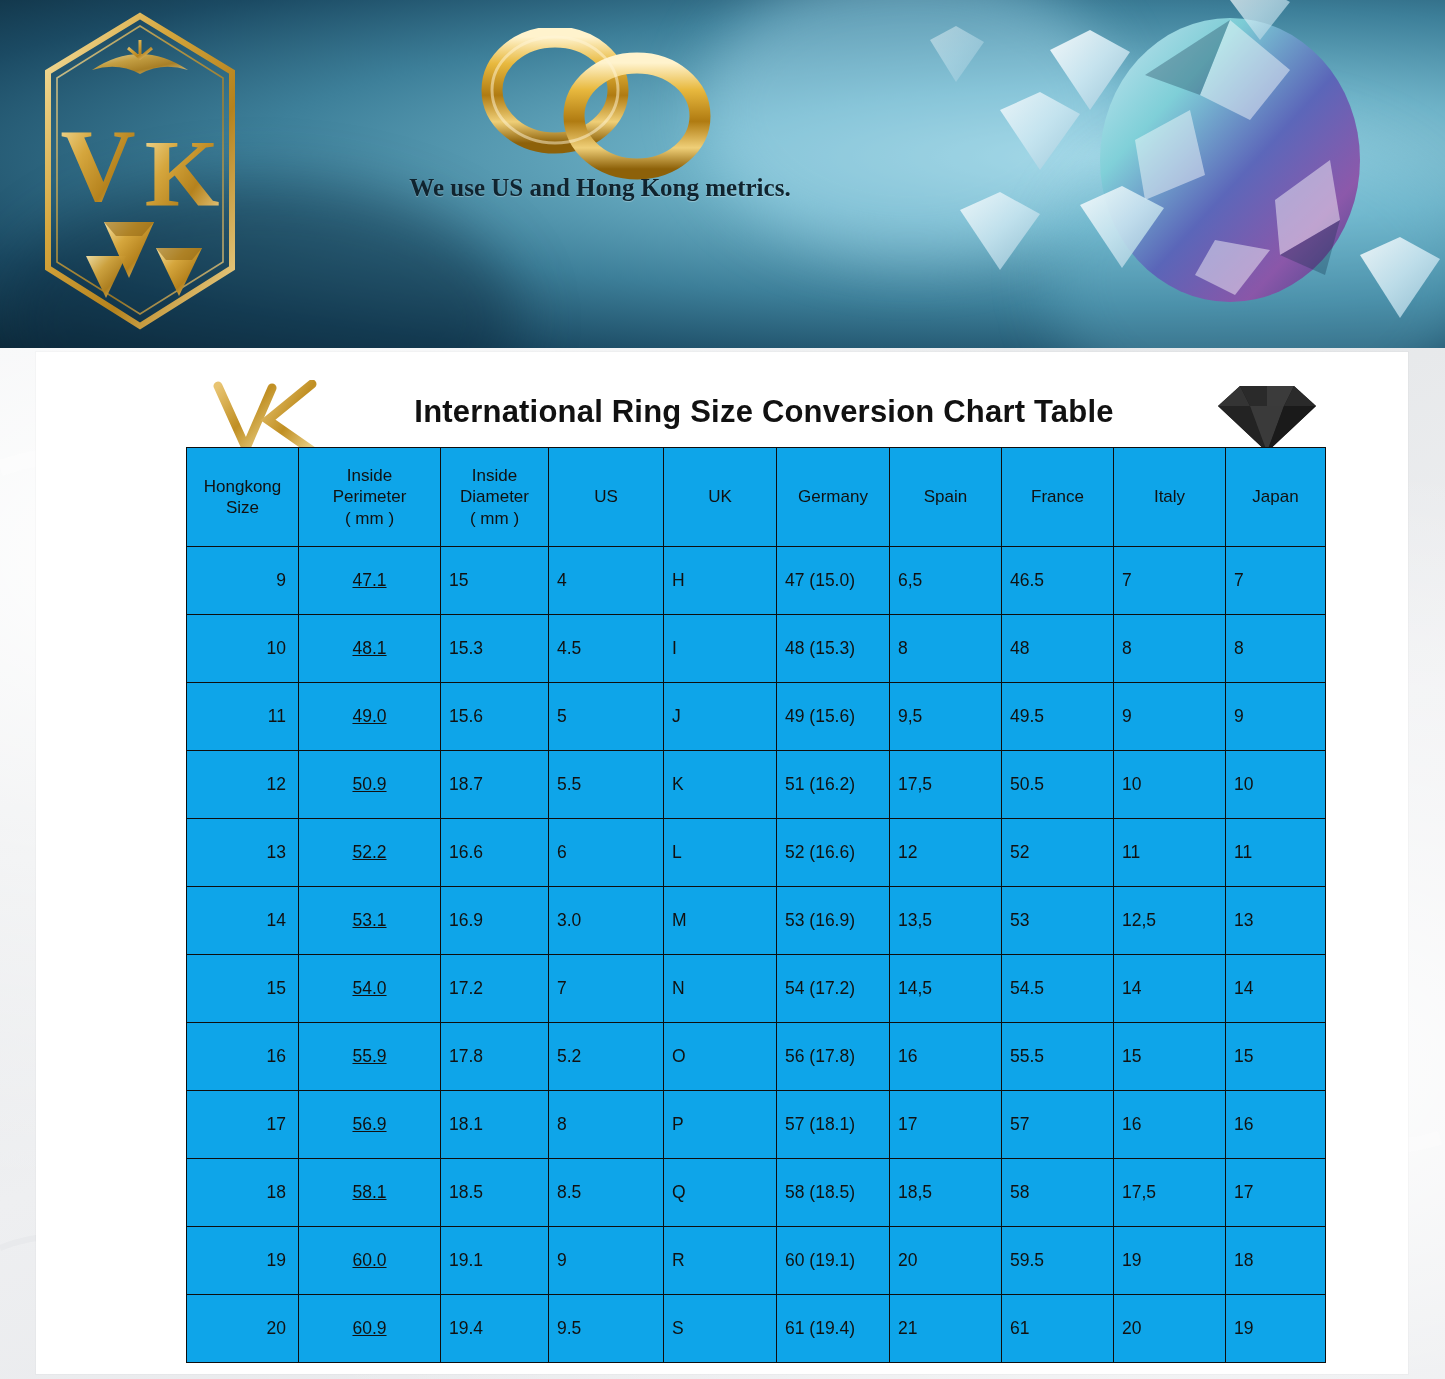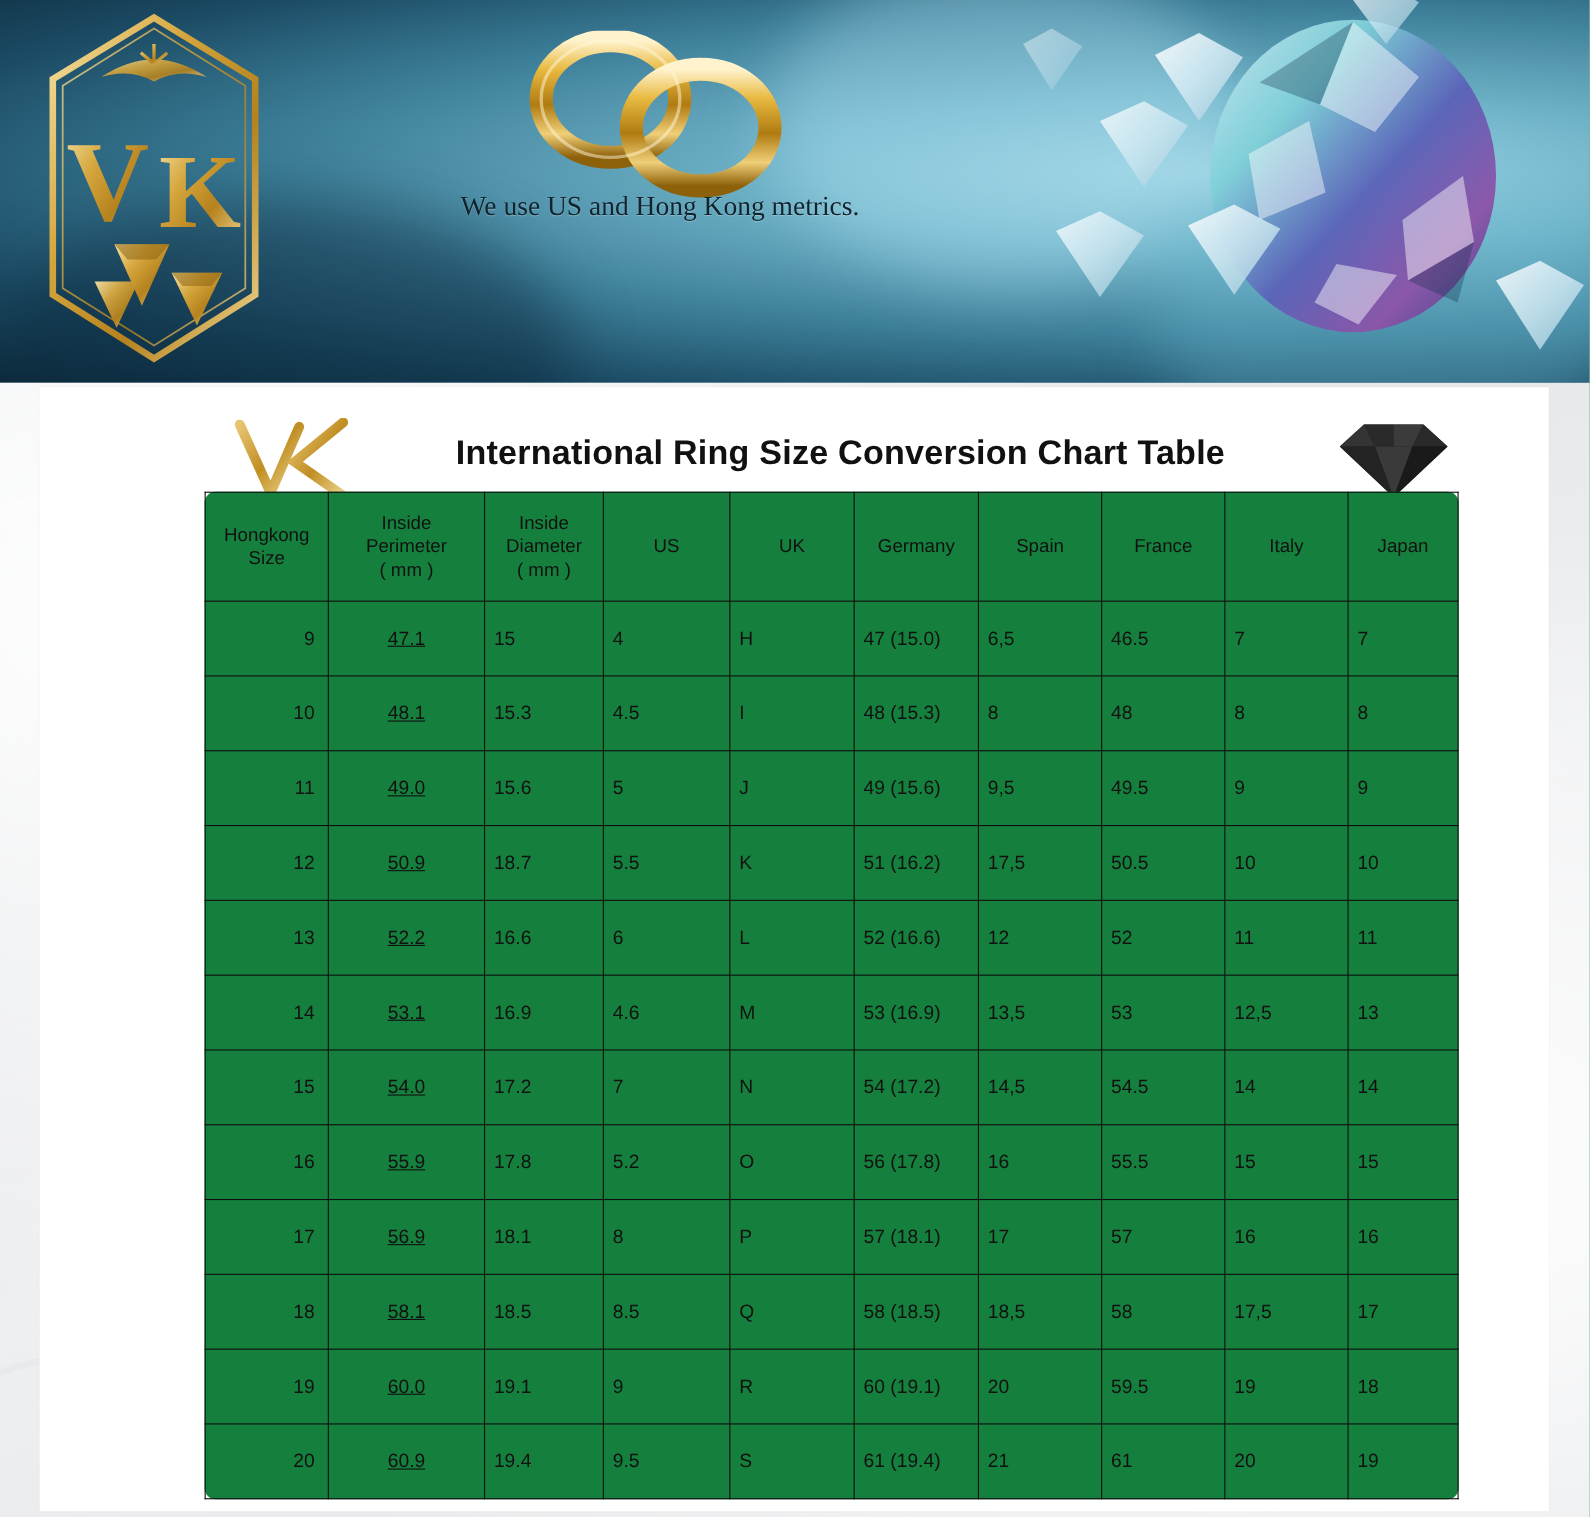--- a/index.html
+++ b/index.html
@@ -71,21 +71,21 @@
 
   .hero-text {
     position: absolute;
     left: 230px;
     top: 168px;
     width: 740px;
     text-align: center;
     font-family: "Liberation Serif", serif;
     color: #10242f;
     font-size: 25px;
-    font-weight: normal;
+    font-weight: bold;
     line-height: 1.62;
     text-shadow: 0 1px 1px rgba(255,255,255,.30);
   }
   .hero-text .line2 { white-space: nowrap; }
 
   
   .body-bg {
     position: absolute;
     left: 0;
     top: 348px;
@@ -149,22 +149,21 @@
     height: 74px;
   }
 
   table.size-table {
     position: absolute;
     left: 150px;
     top: 95px;
     width: 1139px;
     border-collapse: collapse;
     table-layout: fixed;
-    background: #15803d;
-    border-radius: 10px;
+    background: #0ea5e9;
   }
   table.size-table th,
   table.size-table td {
     border: 1px solid #0e0e0e;
     font-family: "Liberation Sans", sans-serif;
     font-size: 17.5px;
     color: #111;
     height: 67px;
     padding: 0 8px;
     vertical-align: middle;
@@ -435,21 +434,21 @@
             <td>52 (16.6)</td>
             <td>12</td>
             <td>52</td>
             <td>11</td>
             <td>11</td>
           </tr>
           <tr>
             <td class="num-right">14</td>
             <td class="ctr">53.1</td>
             <td class="">16.9</td>
-            <td>4.6</td>
+            <td>3.0</td>
             <td>M</td>
             <td>53 (16.9)</td>
             <td>13,5</td>
             <td>53</td>
             <td>12,5</td>
             <td>13</td>
           </tr>
           <tr>
             <td class="num-right">15</td>
             <td class="ctr">54.0</td>

